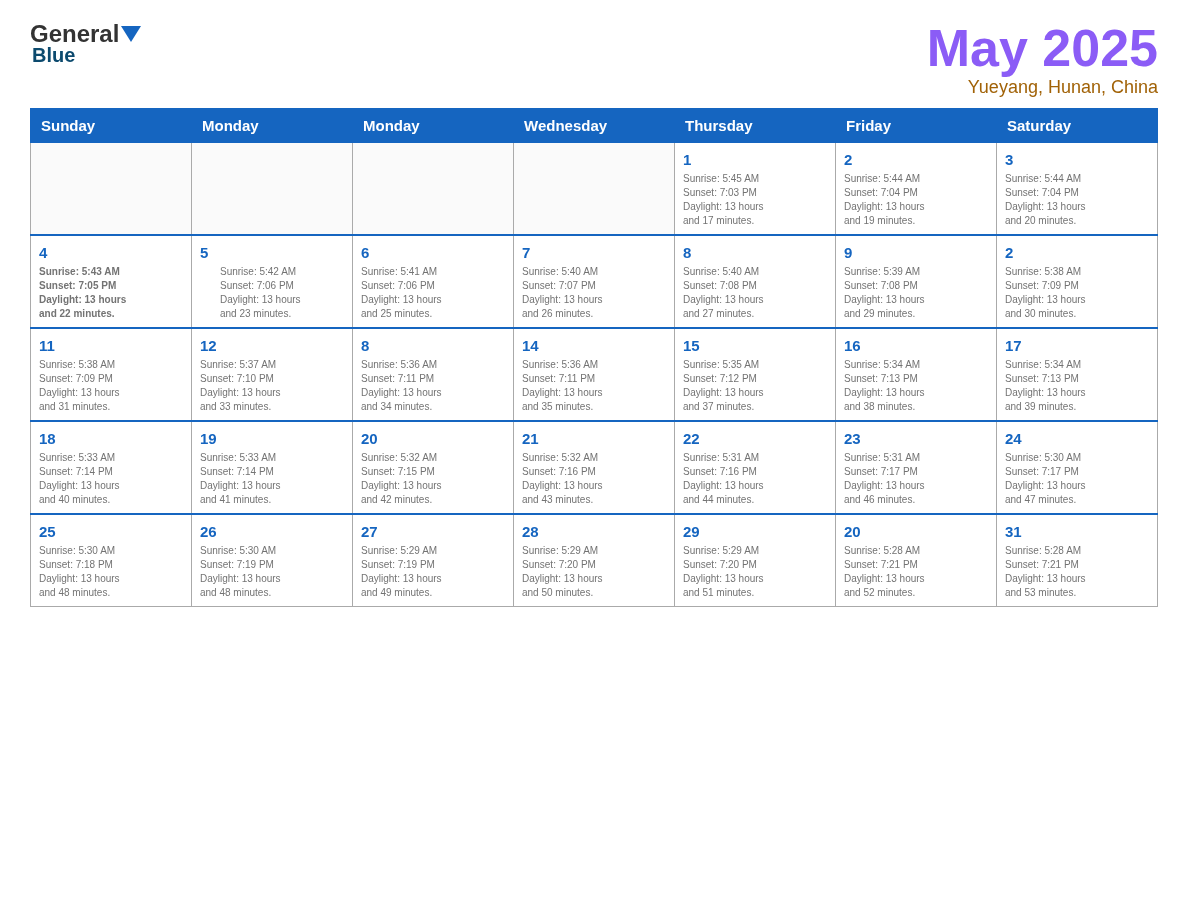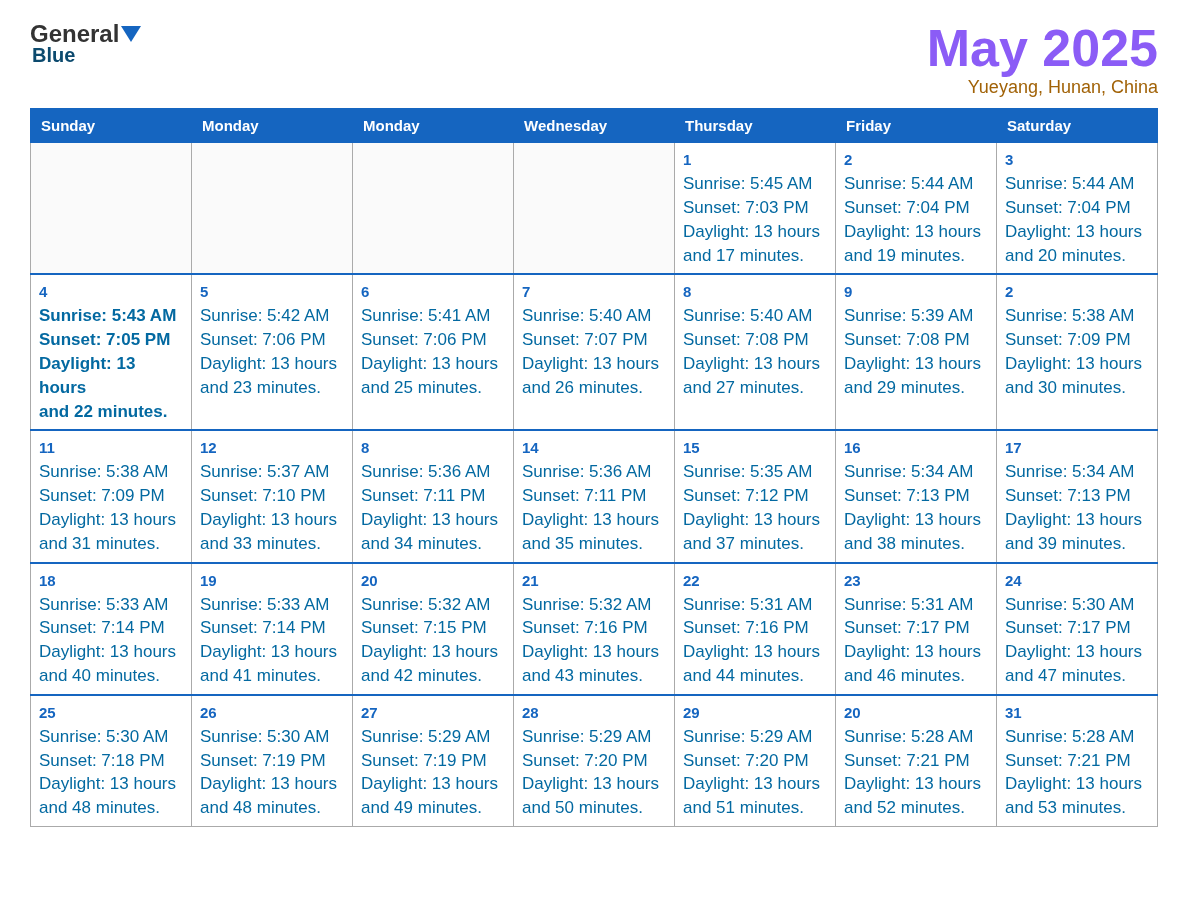--- a/index.html
+++ b/index.html
@@ -86,22 +86,22 @@
       background: #fafafa;
     }
     .day-number {
       font-size: 15px;
       font-weight: bold;
       color: #1565c0;
       display: block;
       margin-bottom: 2px;
     }
     .day-info {
-      font-size: 17px;
-      color: #0369a1;
+      font-size: 10px;
+      color: #737373;
     }
     .row-divider td {
       border-top: 2px solid #1565c0 !important;
     }
   </style>
 </head>
 <body>
 
 <div class="header">
   <div class="logo">
@@ -160,21 +160,21 @@
       <tr class="row-divider">
         <td>
           <span class="day-number">4</span>
           <div class="day-info" style="white-space: pre-line; font-weight: bold;">Sunrise: 5:43 AM
 Sunset: 7:05 PM
 Daylight: 13 hours
 and 22 minutes.</div>
         </td>
         <td>
           <span class="day-number">5</span>
-          <div class="day-info" style="white-space: pre-line;">Sunrise: 5:42 AM
+          <div class="day-info" style="white-space: pre-line; margin-left: 20px;">Sunrise: 5:42 AM
 Sunset: 7:06 PM
 Daylight: 13 hours
 and 23 minutes.</div>
         </td>
         <td>
           <span class="day-number">6</span>
           <div class="day-info" style="white-space: pre-line;">Sunrise: 5:41 AM
 Sunset: 7:06 PM
 Daylight: 13 hours
 and 25 minutes.</div>

